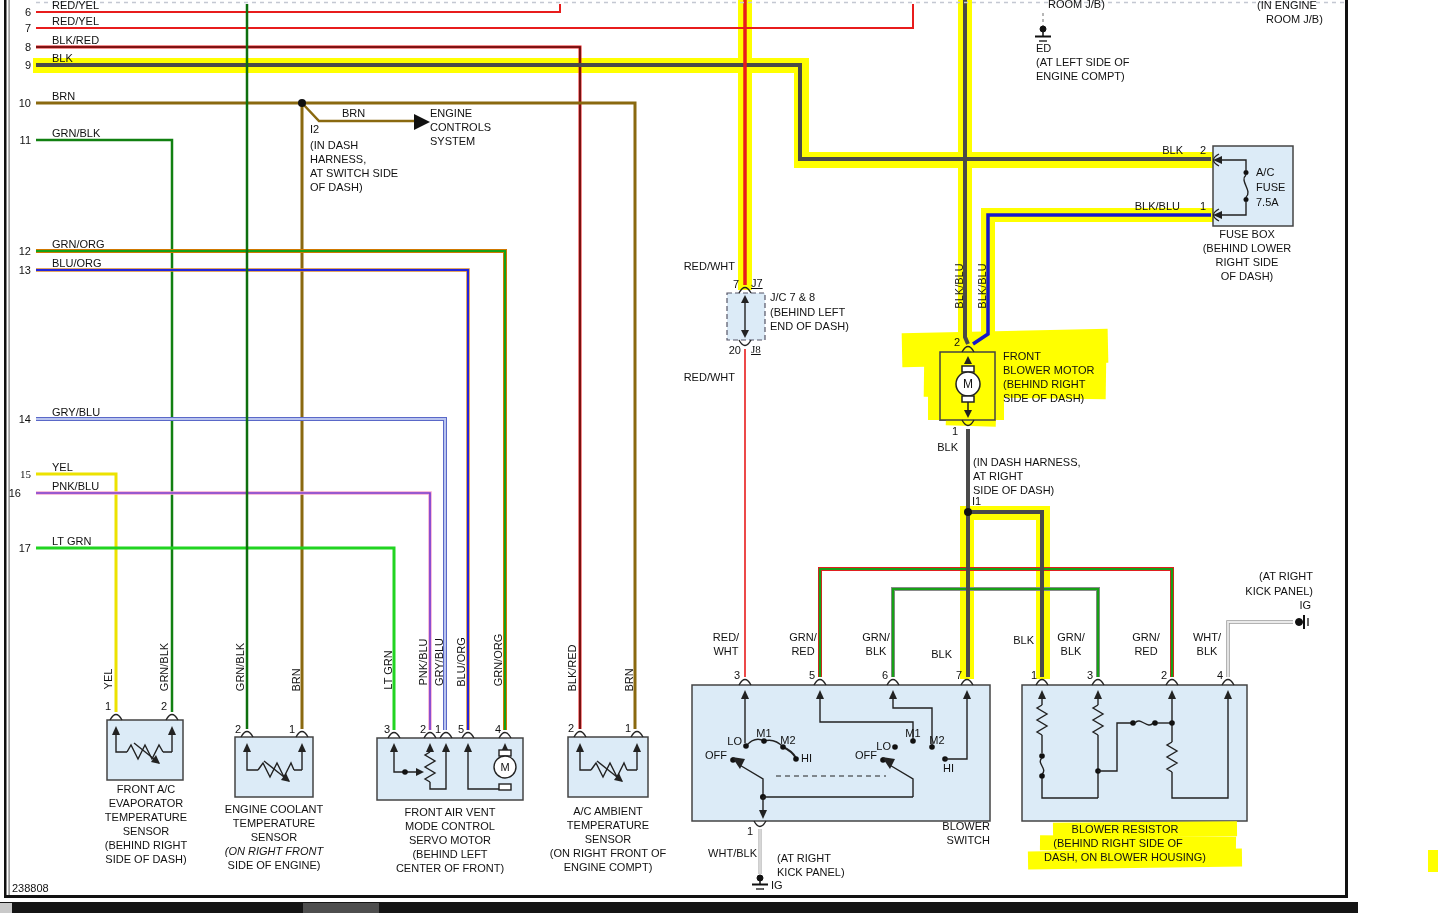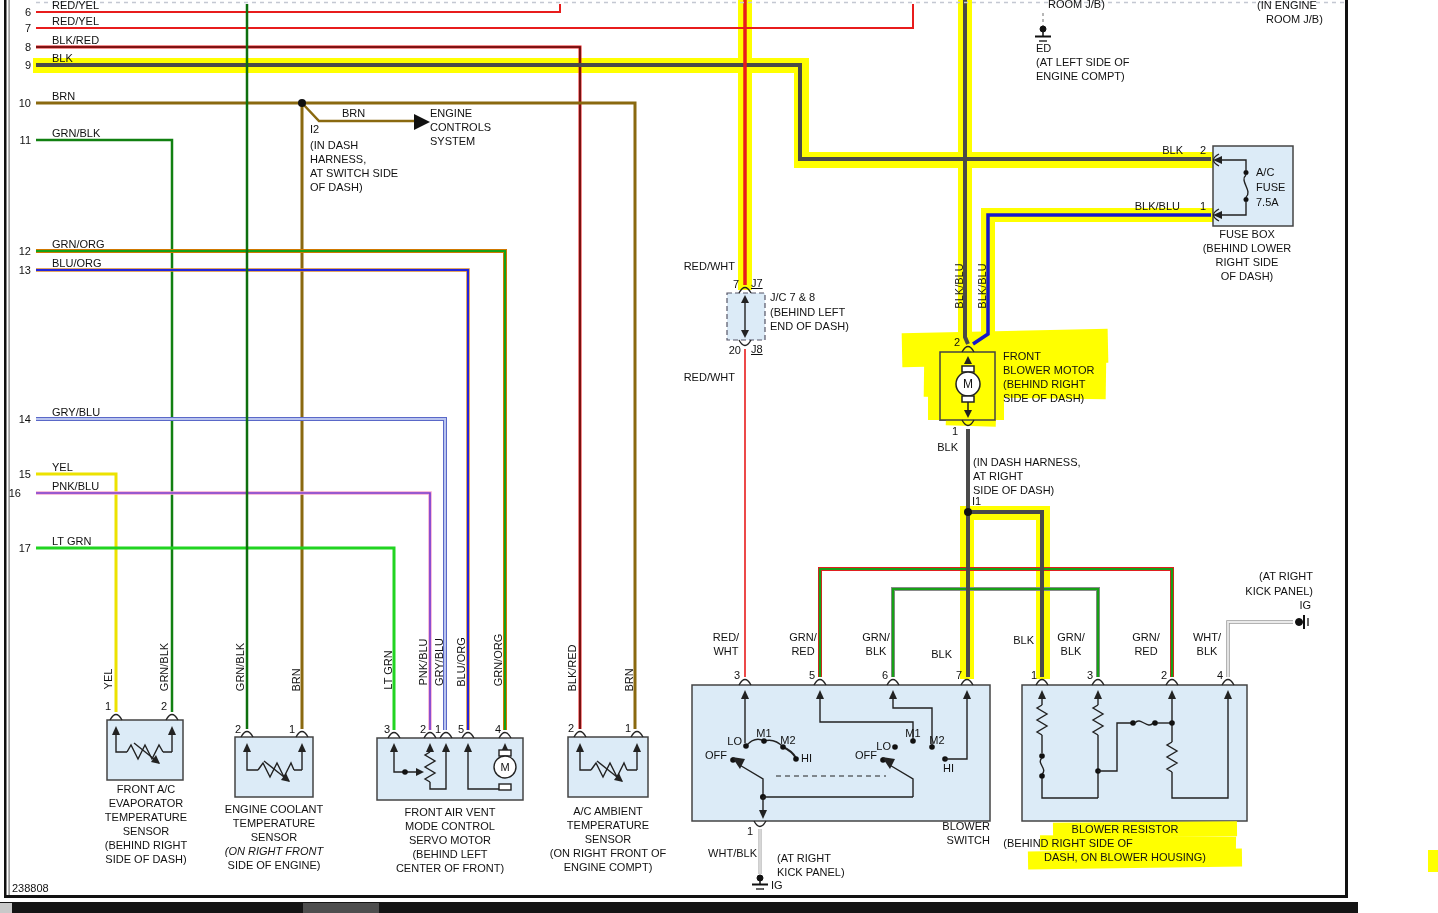--- a/index.html
+++ b/index.html
@@ -291,40 +291,40 @@
       <span class="lbl a-r" style="left: 31px; top: 97px;">10</span>
       <span class="lbl" style="left: 52px; top: 90px;">BRN</span>
       <span class="lbl a-r" style="left: 31px; top: 134px;">11</span>
       <span class="lbl" style="left: 52px; top: 127px;">GRN/BLK</span>
       <span class="lbl a-r" style="left: 31px; top: 245px;">12</span>
       <span class="lbl" style="left: 52px; top: 238px;">GRN/ORG</span>
       <span class="lbl a-r" style="left: 31px; top: 264px;">13</span>
       <span class="lbl" style="left: 52px; top: 257px;">BLU/ORG</span>
       <span class="lbl a-r" style="left: 31px; top: 413px;">14</span>
       <span class="lbl" style="left: 52px; top: 406px;">GRY/BLU</span>
-      <span class="lbl a-r" style="left: 31px; top: 468px;">15</span>
+      <span class="lbl a-r" style="left: 31px; top: 468px; font-family: Liberation Serif, serif;">15</span>
       <span class="lbl" style="left: 52px; top: 461px;">YEL</span>
       <span class="lbl a-r" style="left: 21px; top: 487px;">16</span>
       <span class="lbl" style="left: 52px; top: 480px;">PNK/BLU</span>
       <span class="lbl a-r" style="left: 31px; top: 542px;">17</span>
       <span class="lbl" style="left: 52px; top: 535px;">LT GRN</span>
       <span class="lbl" style="left: 342px; top: 107px;">BRN</span>
       <span class="lbl" style="left: 430px; top: 107px;">ENGINE</span>
       <span class="lbl" style="left: 430px; top: 121px;">CONTROLS</span>
       <span class="lbl" style="left: 430px; top: 135px;">SYSTEM</span>
       <span class="lbl" style="left: 310px; top: 123px;">I2</span>
       <span class="lbl" style="left: 310px; top: 139px;">(IN DASH</span>
       <span class="lbl" style="left: 310px; top: 153px;">HARNESS,</span>
       <span class="lbl" style="left: 310px; top: 167px;">AT SWITCH SIDE</span>
       <span class="lbl" style="left: 310px; top: 181px;">OF DASH)</span>
       <span class="lbl a-r" style="left: 735px; top: 260px;">RED/WHT</span>
       <span class="lbl a-r" style="left: 739px; top: 278px;">7</span>
       <span class="lbl u" style="left: 751px; top: 277px;">J7</span>
       <span class="lbl a-r" style="left: 741px; top: 344px;">20</span>
-      <span class="lbl u" style="left: 751px; top: 343px;">J8</span>
+      <span class="lbl u" style="left: 751px; top: 343px; font-family: Liberation Serif, serif;">J8</span>
       <span class="lbl" style="left: 770px; top: 291px;">J/C 7 &amp; 8</span>
       <span class="lbl" style="left: 770px; top: 306px;">(BEHIND LEFT</span>
       <span class="lbl" style="left: 770px; top: 320px;">END OF DASH)</span>
       <span class="lbl a-r" style="left: 735px; top: 371px;">RED/WHT</span>
       <span class="lbl a-rot" style="left: 959px; top: 286px;">BLK/BLU</span>
       <span class="lbl a-rot" style="left: 982px; top: 286px;">BLK/BLU</span>
       <span class="lbl a-r" style="left: 1183px; top: 144px;">BLK</span>
       <span class="lbl a-r" style="left: 1206px; top: 144px;">2</span>
       <span class="lbl a-r" style="left: 1180px; top: 200px;">BLK/BLU</span>
       <span class="lbl a-r" style="left: 1206px; top: 200px;">1</span>
@@ -389,21 +389,21 @@
       <span class="lbl a-c" style="left: 937px; top: 734px;">M2</span>
       <span class="lbl a-r" style="left: 877px; top: 749px;">OFF</span>
       <span class="lbl" style="left: 943px; top: 762px;">HI</span>
       <span class="lbl a-r" style="left: 990px; top: 820px;">BLOWER</span>
       <span class="lbl a-r" style="left: 990px; top: 834px;">SWITCH</span>
       <span class="lbl a-r" style="left: 757px; top: 847px;">WHT/BLK</span>
       <span class="lbl" style="left: 777px; top: 852px;">(AT RIGHT</span>
       <span class="lbl" style="left: 777px; top: 866px;">KICK PANEL)</span>
       <span class="lbl" style="left: 771px; top: 879px;">IG</span>
       <span class="lbl a-c" style="left: 1125px; top: 823px;">BLOWER RESISTOR</span>
-      <span class="lbl a-c" style="left: 1068px; top: 837px;">(BEHIND RIGHT SIDE OF</span>
+      <span class="lbl a-c" style="left: 1118px; top: 837px;">(BEHIND RIGHT SIDE OF</span>
       <span class="lbl a-c" style="left: 1125px; top: 851px;">DASH, ON BLOWER HOUSING)</span>
       <span class="lbl a-r" style="left: 111px; top: 700px;">1</span>
       <span class="lbl a-r" style="left: 167px; top: 700px;">2</span>
       <span class="lbl a-rot" style="left: 108px; top: 679px;">YEL</span>
       <span class="lbl a-rot" style="left: 164px; top: 667px;">GRN/BLK</span>
       <span class="lbl a-c" style="left: 146px; top: 783px;">FRONT A/C</span>
       <span class="lbl a-c" style="left: 146px; top: 797px;">EVAPORATOR</span>
       <span class="lbl a-c" style="left: 146px; top: 811px;">TEMPERATURE</span>
       <span class="lbl a-c" style="left: 146px; top: 825px;">SENSOR</span>
       <span class="lbl a-c" style="left: 146px; top: 839px;">(BEHIND RIGHT</span>

